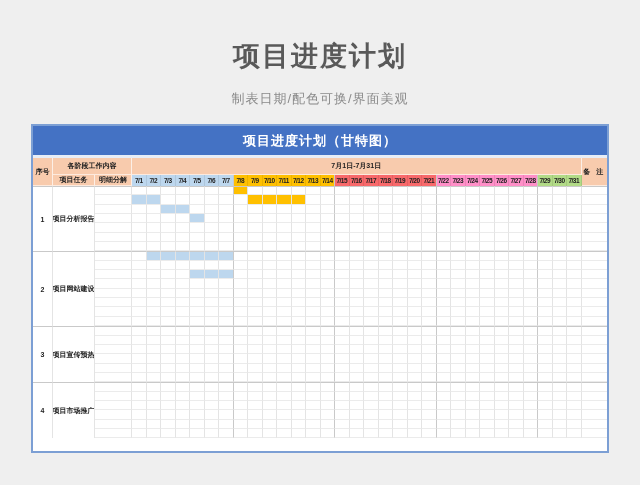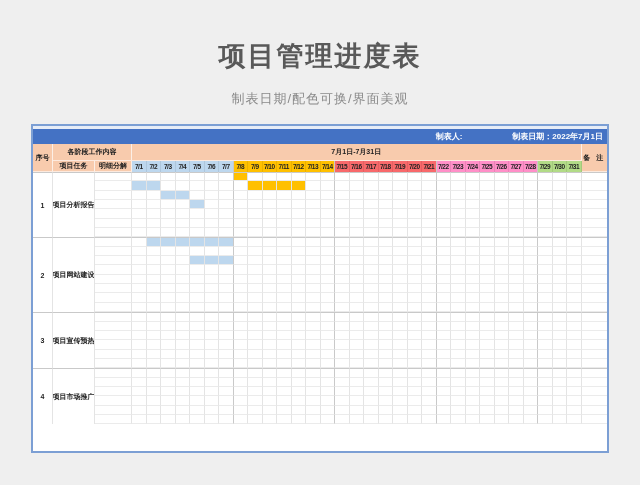--- a/index.html
+++ b/index.html
@@ -72,29 +72,26 @@
   .merge {
     background:#fff; border-right:1px solid #e4e4e4;
     display:flex; align-items:center; justify-content:center;
     font-size:7px; font-weight:bold; color:#222;
     overflow:hidden; white-space:nowrap;
   }
 </style>
 </head>
 <body>
 
-<div class="page-title">项目管理进度表</div>
+<div class="page-title">项目进度计划</div>
 <div class="page-subtitle">制表日期/配色可换/界面美观</div>
 
 <div class="card">
+  <div class="sheet-title">项目进度计划（甘特图）</div>
   <div class="sheet-gap"></div>
-  <div class="sheet-subbar">
-    <span class="subbar-maker">制表人:</span>
-    <span>制表日期：2022年7月1日</span>
-  </div>
   <div class="sheet-grid">
     <div class="hdr c-serial">序号</div>
     <div class="hdr c-stage">各阶段工作内容</div>
     <div class="hdr c-range">7月1日-7月31日</div>
     <div class="hdr c-remark">备 注</div>
     <div class="hdr c-task">项目任务</div>
     <div class="hdr c-detail">明细分解</div>
 
   <div class="day-hdr" style="grid-area: 2 / 4 / 3 / 5; background: rgb(189, 215, 238);">7/1</div>
       <div class="day-hdr" style="grid-area: 2 / 5 / 3 / 6; background: rgb(189, 215, 238);">7/2</div>

